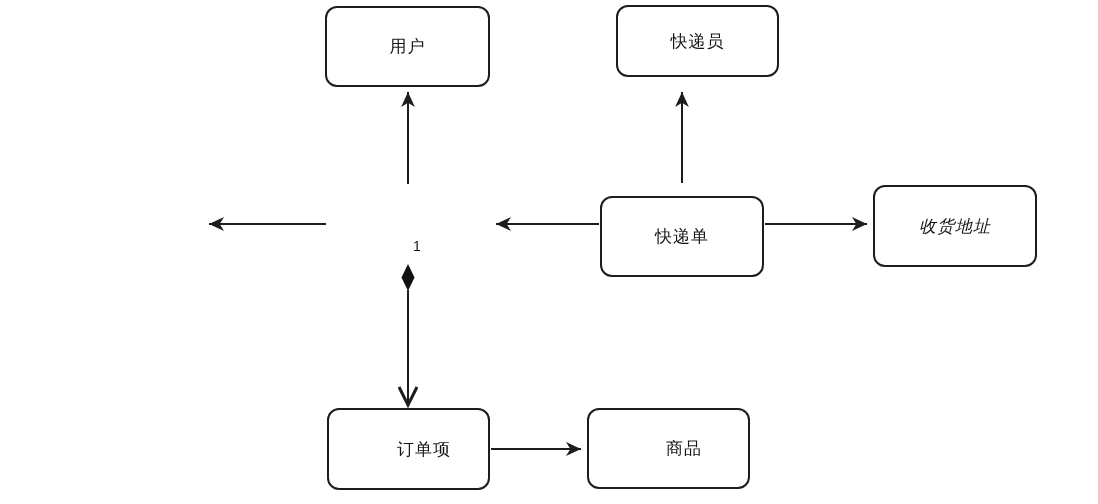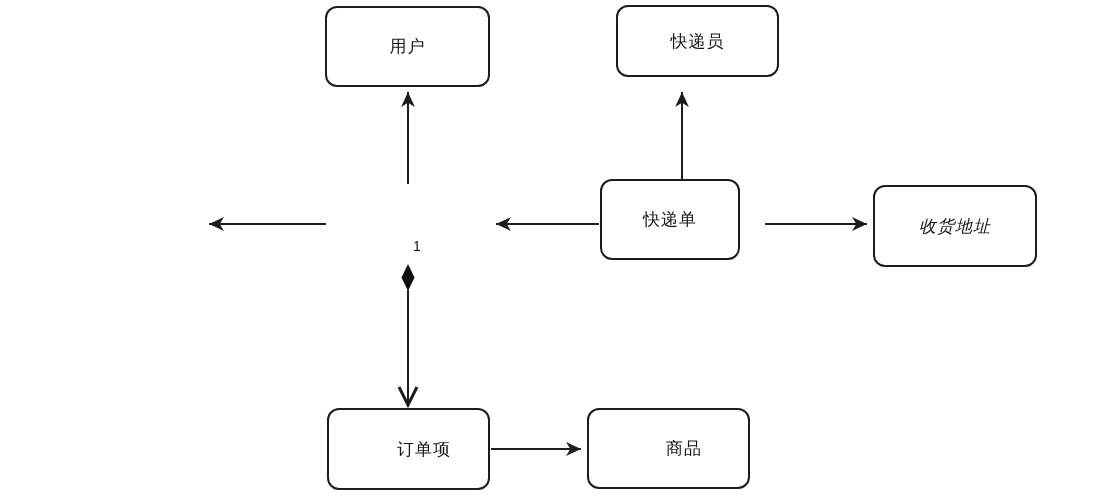--- a/index.html
+++ b/index.html
@@ -50,21 +50,21 @@
     z-index: 3;
     font-size: 14px;
     color: #111111;
     line-height: 1;
   }
   
   .n-user     { left: 325px; top: 6px;   width: 165px; height: 81px; }
   .n-courier  { left: 600px; top: 5px;   width: 163px; height: 72px; margin-left: 16px; }
   .n-merchant { left: 40px;  top: 184px; width: 163px; height: 81px; }
   .n-order    { left: 327px; top: 185px; width: 163px; height: 79px; }
-  .n-waybill  { left: 600px; top: 179px; width: 140px; height: 81px; }
+  .n-waybill  { left: 600px; top: 196px; width: 164px; height: 81px; }
   .n-address  { left: 873px; top: 185px; width: 164px; height: 82px; font-style: italic; }
   .n-orderitem{ left: 327px; top: 408px; width: 163px; height: 82px; padding-left: 31px; }
   .n-product  { left: 587px; top: 408px; width: 163px; height: 81px; padding-left: 31px; }
   .mult-pos   { left: 413px; top: 239px; }
 </style>
 </head>
 <body>
 
 <div class="canvas">
 

